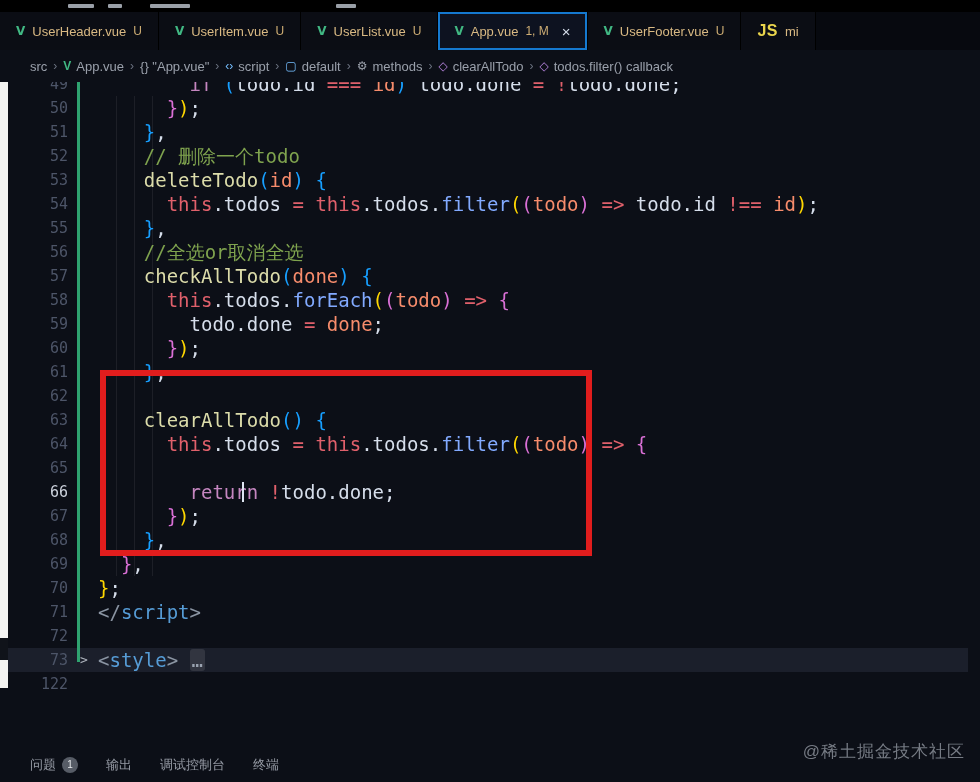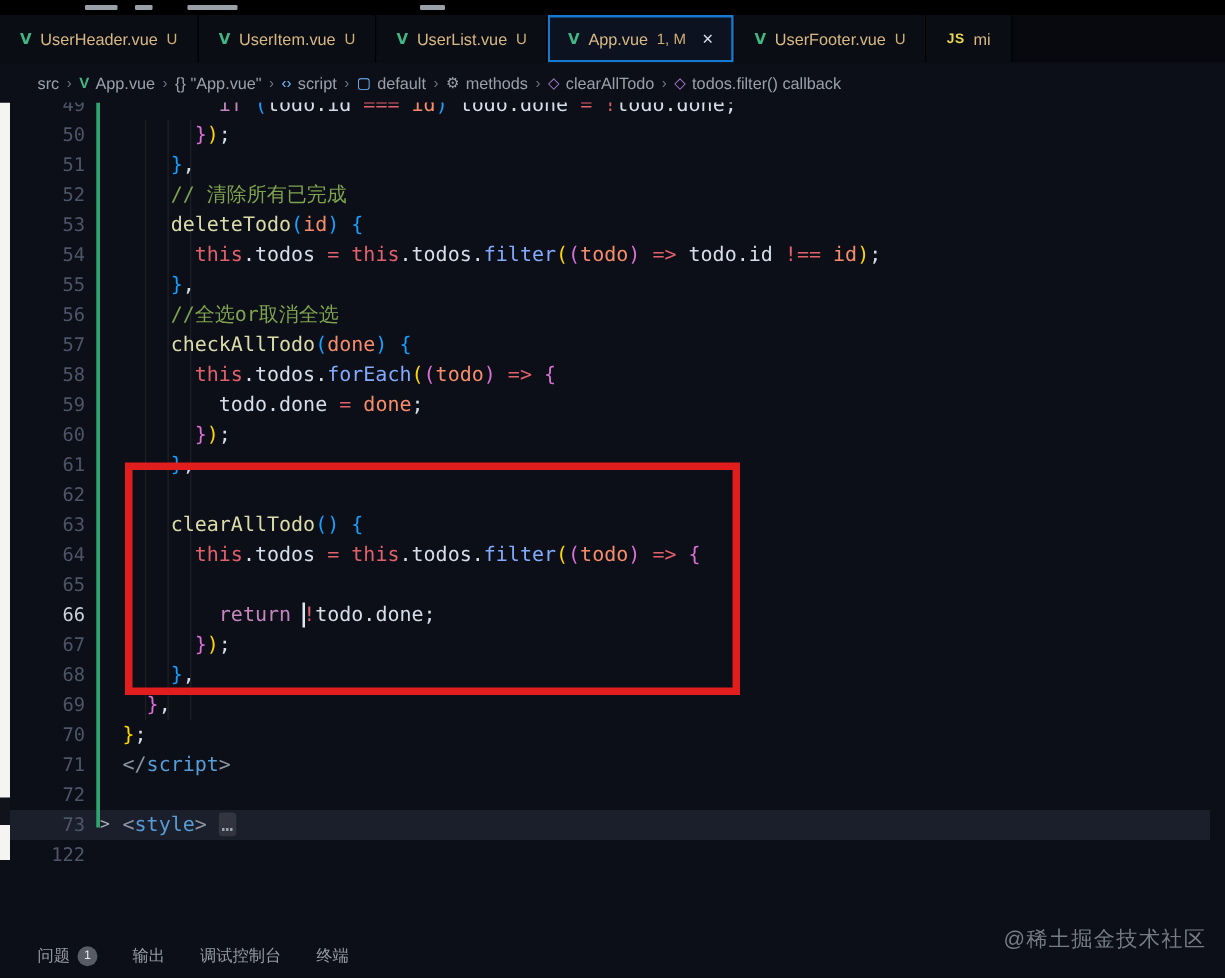--- a/index.html
+++ b/index.html
@@ -25,21 +25,21 @@
     padding:0 16px; height:38px; flex:0 0 auto;
     background:#0b0d14; border-right:1px solid #000;
     cursor:pointer;
   }
   .tab.active { background:#0d1220; box-shadow: inset 0 0 0 2px #1579d0; }
   .tablabel { font-size:13px; color:#d9b983; }
   .tab.active .tablabel { color:#e7c globalization; }
   .tabdeco { font-size:12px; color:#cfae74; }
   .tabclose { font-size:15px; color:#d6deeb; margin-left:6px; }
   .tabicon-vue { color:#41b883; font-weight:bold; font-size:12px; font-family:"DejaVu Sans", sans-serif; }
-  .tabicon-js  { color:#ead54c; font-weight:bold; font-size:11px; letter-spacing:.5px; }
+  .tabicon-js  { color:#ead54c; font-weight:bold; font-size:16px; letter-spacing:.5px; }
 
   
   .breadcrumbs {
     position:absolute; left:0; top:50px; width:980px; height:32px;
     display:flex; align-items:center; padding-left:30px;
     font-size:13px; color:#9aa0ab; background:#0c0f17;
   }
   .bc-item { display:flex; align-items:center; gap:5px; cursor:pointer; }
   .bc-sep { color:#6b7280; padding:0 6px; font-size:12px; }
   .bc-ico { font-size:12px; line-height:1; }
@@ -65,21 +65,21 @@
     font-family:"DejaVu Sans Mono", monospace; font-size:15px; line-height:24px;
     color:#4d5568;
   }
   .ln.current { color:#ccd2dc; }
   .foldarrow {
     position:absolute; left:80px; top:0; color:#aeb4bd;
     font-family:"DejaVu Sans Mono", monospace; font-size:13px; line-height:24px;
   }
   pre.code {
     position:absolute; left:98px; top:0; margin:0;
-    font-family:"DejaVu Sans Mono", monospace; font-size:16px; line-height:24px;
+    font-family:"DejaVu Sans Mono", monospace; font-size:19px; line-height:24px;
     color:#d6deeb; white-space:pre; z-index:2;
   }
   pre.code .pill { background:rgba(255,255,255,0.10); border-radius:3px; padding:0 2px; color:#9aa3b0; }
   .cursor { position:absolute; top:2px; width:2px; height:20px; background:#dfe6f2; z-index:6; }
 
   .annotation {
     position:absolute; left:100px; top:288px; width:492px; height:186px;
     border:6px solid #e11d1d; z-index:40; pointer-events:none;
   }
 
@@ -195,21 +195,21 @@
       <div class="row" style="top: 14px;">
         <span class="ln">50</span>
         <pre class="code"><span>      </span><span style="color: rgb(218, 112, 214);">}</span><span style="color: rgb(255, 215, 0);">)</span><span>;</span></pre>
       </div>
       <div class="row" style="top: 38px;">
         <span class="ln">51</span>
         <pre class="code"><span>    </span><span style="color: rgb(23, 159, 255);">}</span><span>,</span></pre>
       </div>
       <div class="row" style="top: 62px;">
         <span class="ln">52</span>
-        <pre class="code"><span>    </span><span style="color: rgb(127, 163, 78);">// 清除所有已完成</span></pre>
+        <pre class="code"><span>    </span><span style="color: rgb(127, 163, 78);">// 删除一个todo</span></pre>
       </div>
       <div class="row" style="top: 86px;">
         <span class="ln">53</span>
         <pre class="code"><span>    </span><span style="color: rgb(220, 220, 170);">deleteTodo</span><span style="color: rgb(23, 159, 255);">(</span><span style="color: rgb(247, 140, 108);">id</span><span style="color: rgb(23, 159, 255);">)</span><span> </span><span style="color: rgb(23, 159, 255);">{</span></pre>
       </div>
       <div class="row" style="top: 110px;">
         <span class="ln">54</span>
         <pre class="code"><span>      </span><span style="color: rgb(224, 96, 107);">this</span><span>.todos</span><span> </span><span style="color: rgb(224, 96, 107);">=</span><span> </span><span style="color: rgb(224, 96, 107);">this</span><span>.todos.</span><span style="color: rgb(130, 170, 255);">filter</span><span style="color: rgb(255, 215, 0);">(</span><span style="color: rgb(218, 112, 214);">(</span><span style="color: rgb(247, 140, 108);">todo</span><span style="color: rgb(218, 112, 214);">)</span><span> </span><span style="color: rgb(224, 96, 107);">=&gt;</span><span> </span><span>todo.id</span><span> </span><span style="color: rgb(224, 96, 107);">!==</span><span> </span><span style="color: rgb(247, 140, 108);">id</span><span style="color: rgb(255, 215, 0);">)</span><span>;</span></pre>
       </div>
       <div class="row" style="top: 134px;">

